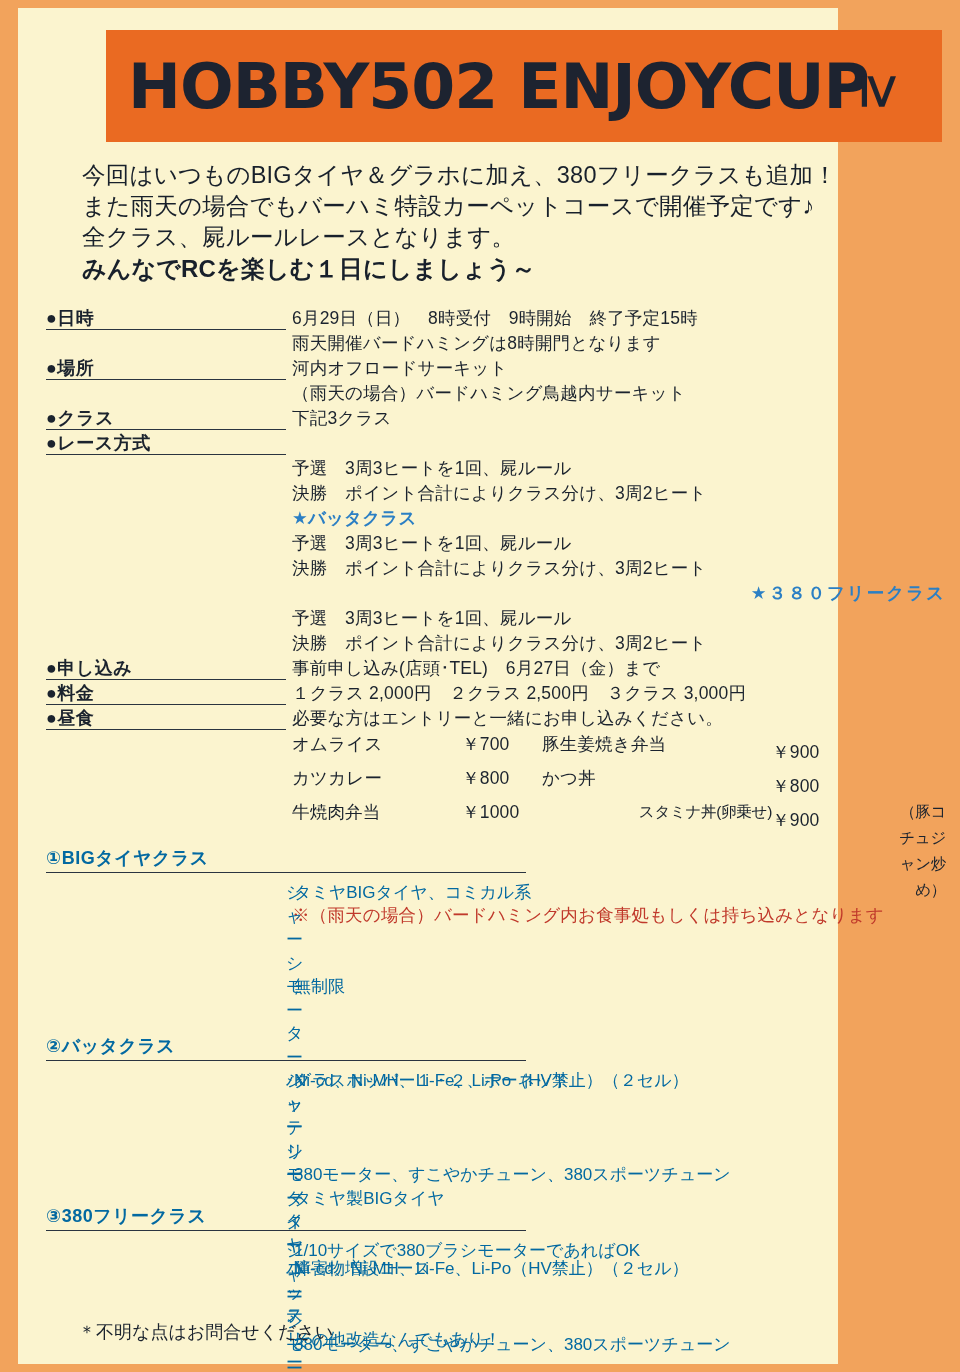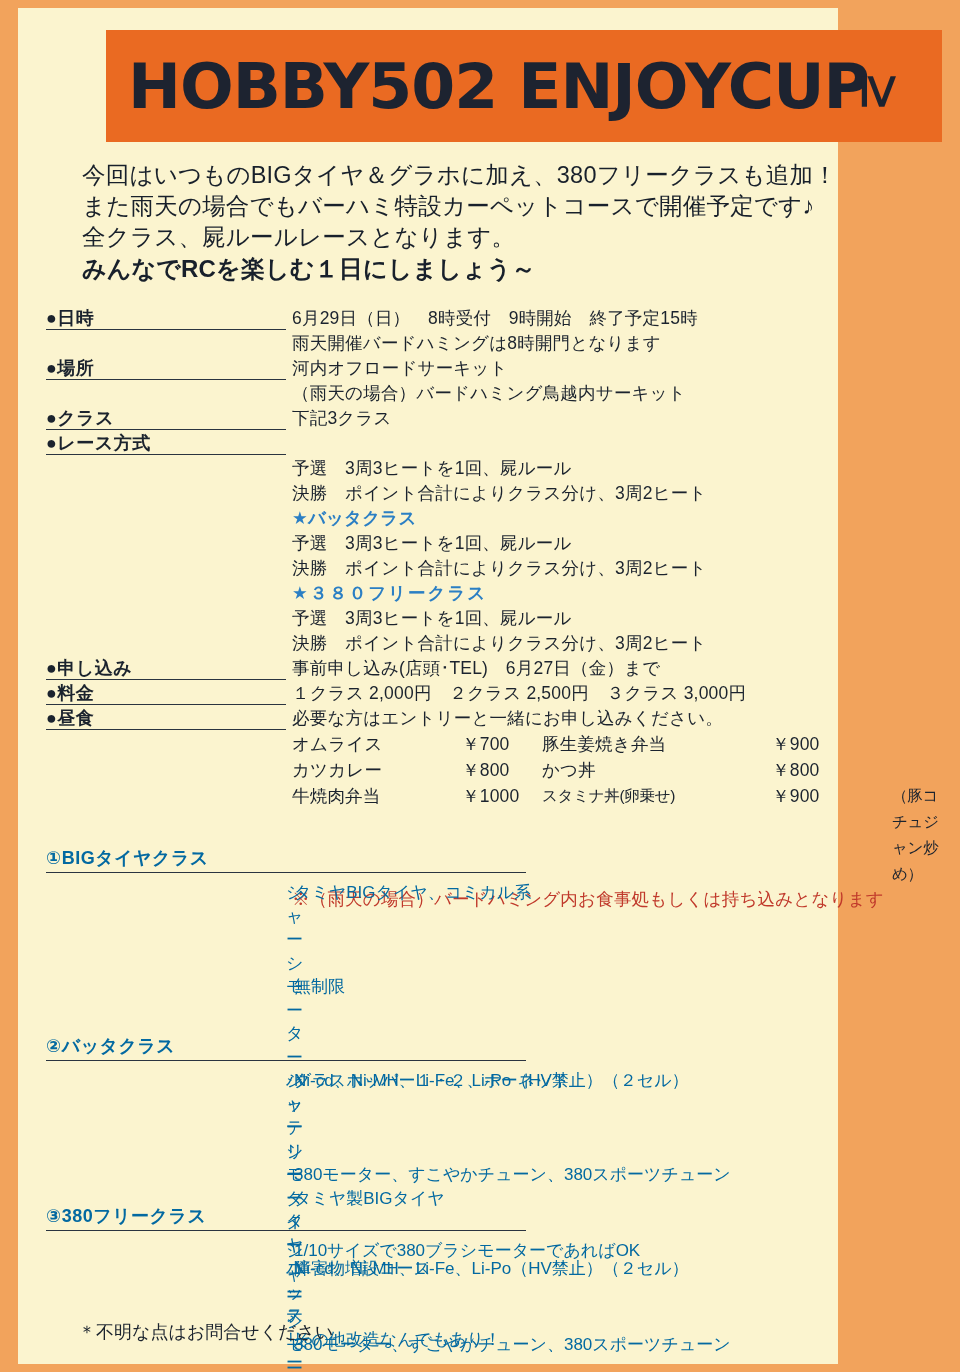--- a/index.html
+++ b/index.html
@@ -109,33 +109,34 @@
     letter-spacing: 0.2px;
   }
   .blue {
     color: #2b7fc4;
     font-weight: bold;
   }
   .blue2 {
     color: #2b7fc4;
     font-weight: bold;
     letter-spacing: 2px;
+    text-align: right;
   }
   .red {
     color: #c0392b;
     font-family: Liberation Serif, serif;
   }
   .lunch-row {
     display: flex;
     line-height: 26px;
   }
   .lunch-a { width: 170px; }
   .lunch-b { width: 80px; }
   .lunch-c { width: 230px; }
-  .lunch-d { width: 120px; }
+  .lunch-d { width: 120px; margin-top: 8px; }
   .lunch-e { flex: 1; }
 
   .classblock {
     position: absolute;
     left: 28px;
     width: 900px;
     font-size: 17px;
     color: #0369a1;
   }
   .cls-head {
@@ -158,20 +159,21 @@
     font-size: 17px;
   }
   .cls-v {
     flex: 1;
     padding-left: 8px;
     font-size: 17px;
   }
   .narrow {
     font-size: 15.5px;
     letter-spacing: -0.3px;
+    text-align: right;
   }
   .footnote {
     position: absolute;
     left: 60px;
     top: 1312px;
     font-size: 18px;
     color: #1b232e;
   }
 </style>
 </head>

